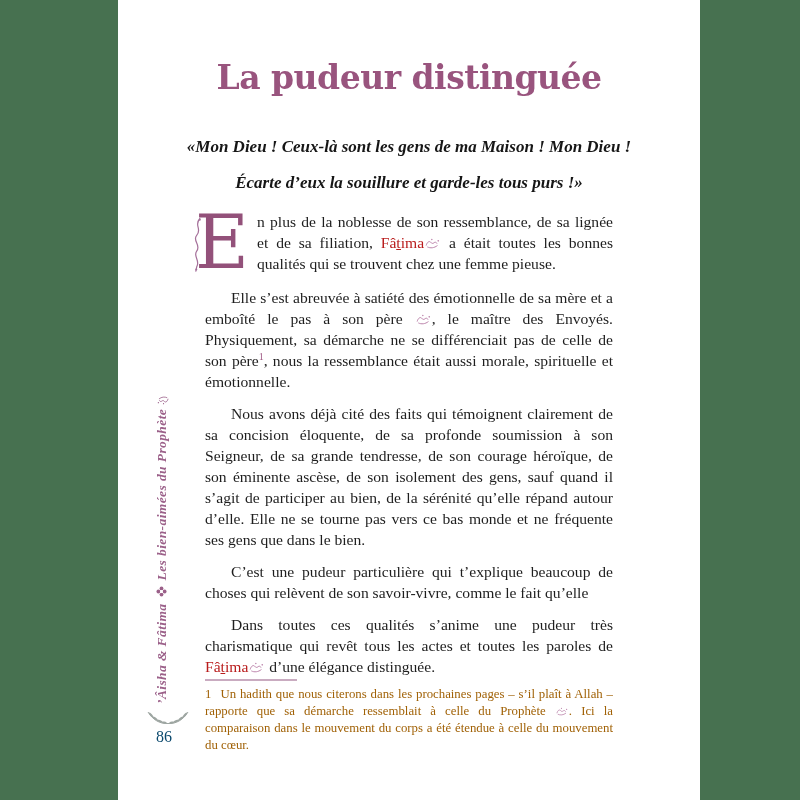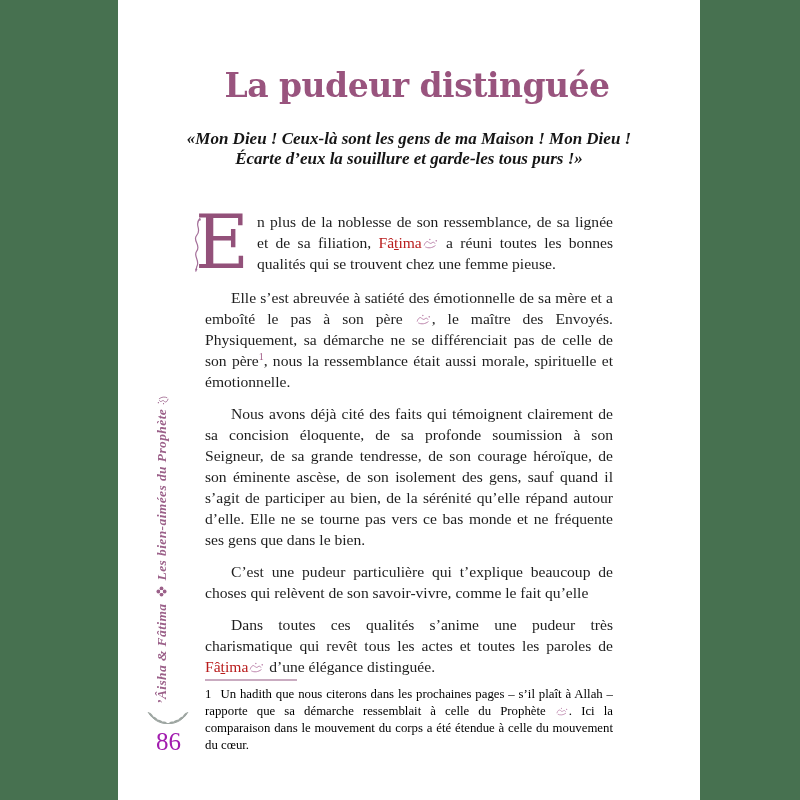--- a/index.html
+++ b/index.html
@@ -10,31 +10,31 @@
   }
   .stage{position:relative;width:800px;height:800px;background:#ffffff;}
   .green-strip{position:absolute;top:0;height:800px;background:#477150;}
   .green-strip.left{left:0;width:118px;}
   .green-strip.right{left:700px;width:100px;}
   .book-page{
     position:absolute;left:118px;top:0;width:582px;height:800px;
     background:#ffffff;color:#1e1e1e;
   }
   .chapter-title{
-    position:absolute;top:58px;left:0;width:100%;margin:8px;
+    position:absolute;top:58px;left:0;width:100%;margin:0;
     text-align:center;
     font-family:"DejaVu Serif","Liberation Serif",serif;
     font-weight:bold;font-size:33px;letter-spacing:-0.5px;
     color:#99547e;
   }
   .epigraph{
     position:absolute;top:129px;left:56px;width:470px;
     text-align:center;
     font-style:italic;font-weight:bold;
-    font-size:17px;line-height:20px;color:#161616;
+    font-size:17px;line-height:36px;color:#161616;
   }
   .body-column{position:absolute;top:211px;left:87px;width:408px;}
   .para{
     margin:0 0 11px 0;
     font-size:15.6px;line-height:21px;
     text-align:justify;text-indent:26px;color:#1e1e1e;
   }
   .para.first{text-indent:0;margin-bottom:13px;}
   .dropcap-wrap{
     float:left;width:58px;height:62px;
@@ -49,36 +49,36 @@
   .name{color:#b91c1c;}
   .honorific{width:15px;height:11px;margin:0 1px;vertical-align:-1px;color:#bd85ac;}
   .honorific.small{width:12px;height:9px;}
   .footnote-ref{
     font-size:10px;vertical-align:super;line-height:0;color:#a05a85;
   }
   .footnote{position:absolute;top:679px;left:87px;width:408px;}
   .footnote-rule{width:92px;height:2px;background:#c9abc0;margin:0 0 5px 0;}
   .footnote-text{
     margin:0;font-size:12.8px;line-height:17px;
-    text-align:justify;color:#000000;
+    text-align:justify;color:#a16207;
   }
   .footnote-num{margin-right:9px;}
   .sidebar{
     position:absolute;left:36px;top:378px;height:326px;width:22px;
     writing-mode:vertical-rl;transform:rotate(180deg);
     font-style:italic;font-weight:bold;
     font-size:13.5px;letter-spacing:0.4px;
     color:#9b6089;white-space:nowrap;
   }
   .sidebar .flower-icon-svg{width:11px;height:11px;margin:6px 0;color:#9b6089;}
   .sidebar .honorific{margin:4px 0 0 0;color:#9b6089;}
   .laurel{position:absolute;left:27px;top:709px;width:46px;height:18px;color:#9ea6a2;}
   .page-number{
     position:absolute;left:38px;top:728px;
-    font-size:25px;color:#a21caf;
+    font-size:16px;color:#0c4a6e;
   }
 </style>
 </head>
 <body>
 
 <svg width="0" height="0" style="position:absolute" aria-hidden="true">
   <symbol id="sym-honorific" viewBox="0 0 18 13">
     <g fill="none" stroke="currentColor" stroke-width="1.2" stroke-linecap="round">
       <path d="M1.5 8.5 C2.5 4.5 5.5 3 7 5.2 C8 6.6 9.5 6.8 10.8 5.6 C12 4.5 13.6 4.8 14.2 6.2"></path>
       <path d="M3.2 10.8 C6.5 12.4 11 12 14.6 9.2"></path>
@@ -133,21 +133,21 @@
 
       <p class="para first">
         <span class="dropcap-wrap">
           <svg class="dropcap-flourish">
               <use href="#sym-vine"></use>
             </svg>
           <span class="dropcap-letter">E</span>
         </span>
         <span>n plus de la noblesse de son ressemblance, de sa lignée et de sa filiation, </span><span class="name">Fâṯima</span><svg class="honorific">
             <use href="#sym-honorific"></use>
-          </svg><span> a réuni toutes les bonnes qualités qui se trouvent chez une femme pieuse.</span>
+          </svg><span> a était toutes les bonnes qualités qui se trouvent chez une femme pieuse.</span>
       </p>
 
       <p class="para">
         <span>Elle s’est abreuvée à satiété des émotionnelle de sa mère et a emboîté le pas à son père </span><svg class="honorific">
             <use href="#sym-honorific"></use>
           </svg><span>, le maître des Envoyés. Physiquement, sa démarche ne se différenciait pas de celle de son père</span><span class="footnote-ref">1</span><span>, nous la ressemblance était aussi morale, spirituelle et émotionnelle.</span>
       </p>
 
       <p class="para">Nous avons déjà cité des faits qui témoignent clairement de sa concision éloquente, de sa profonde soumission à son Seigneur, de sa grande tendresse, de son courage héroïque, de son éminente ascèse, de son isolement des gens, sauf quand il s’agit de participer au bien, de la sérénité qu’elle répand autour d’elle. Elle ne se tourne pas vers ce bas monde et ne fréquente ses gens que dans le bien.</p>
 

